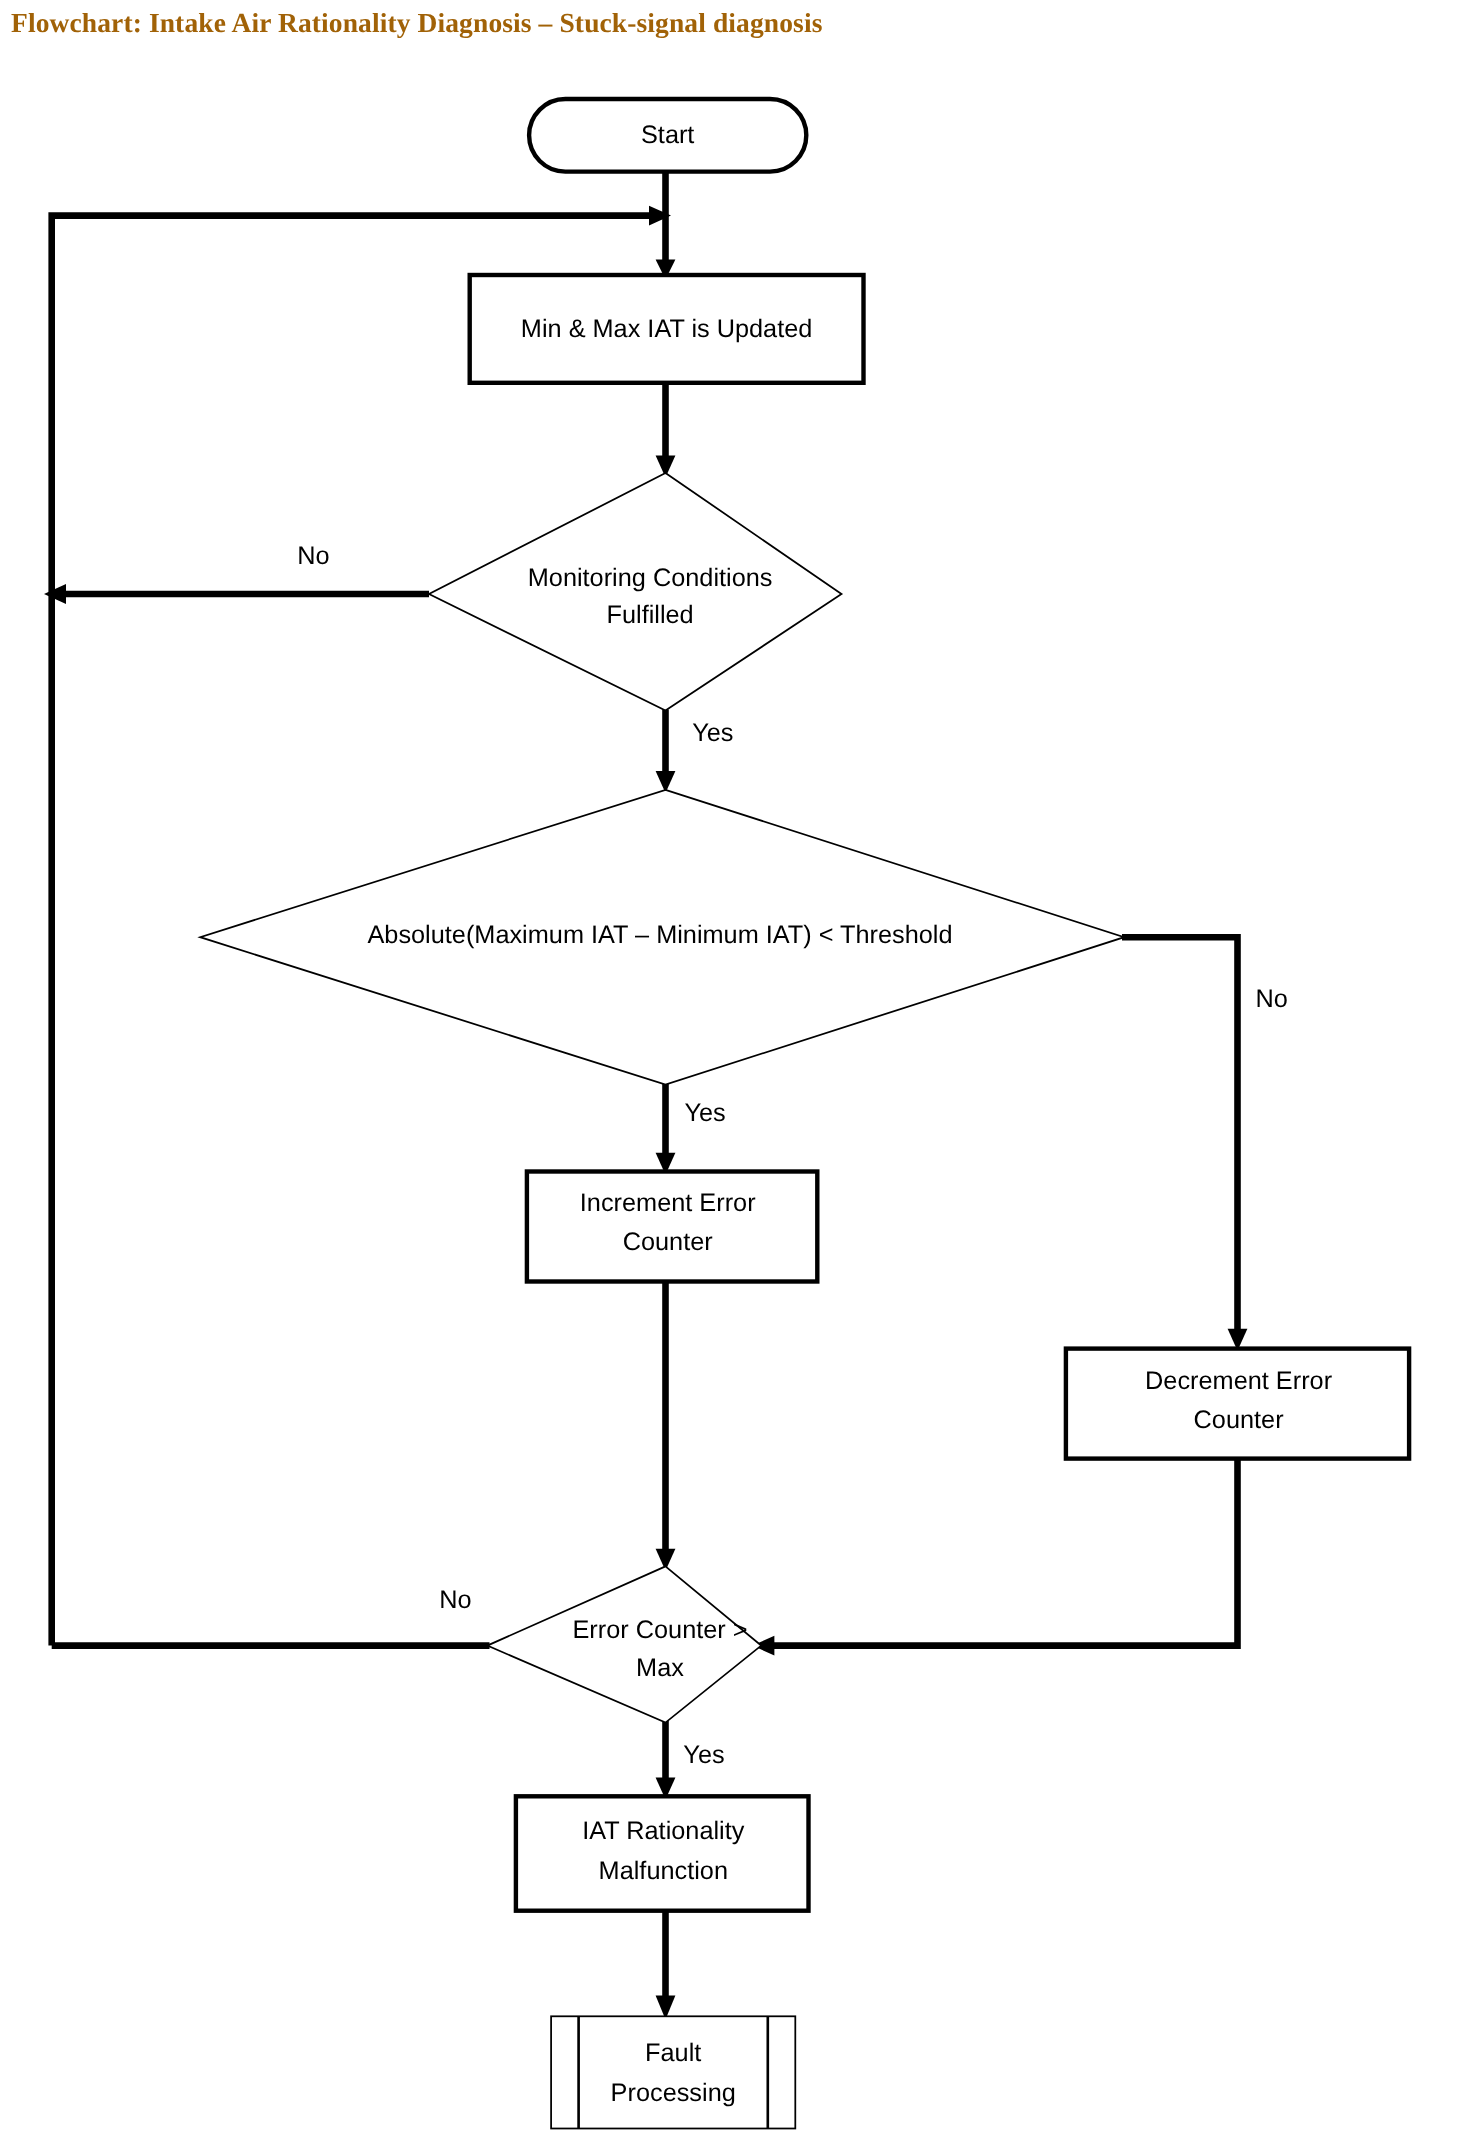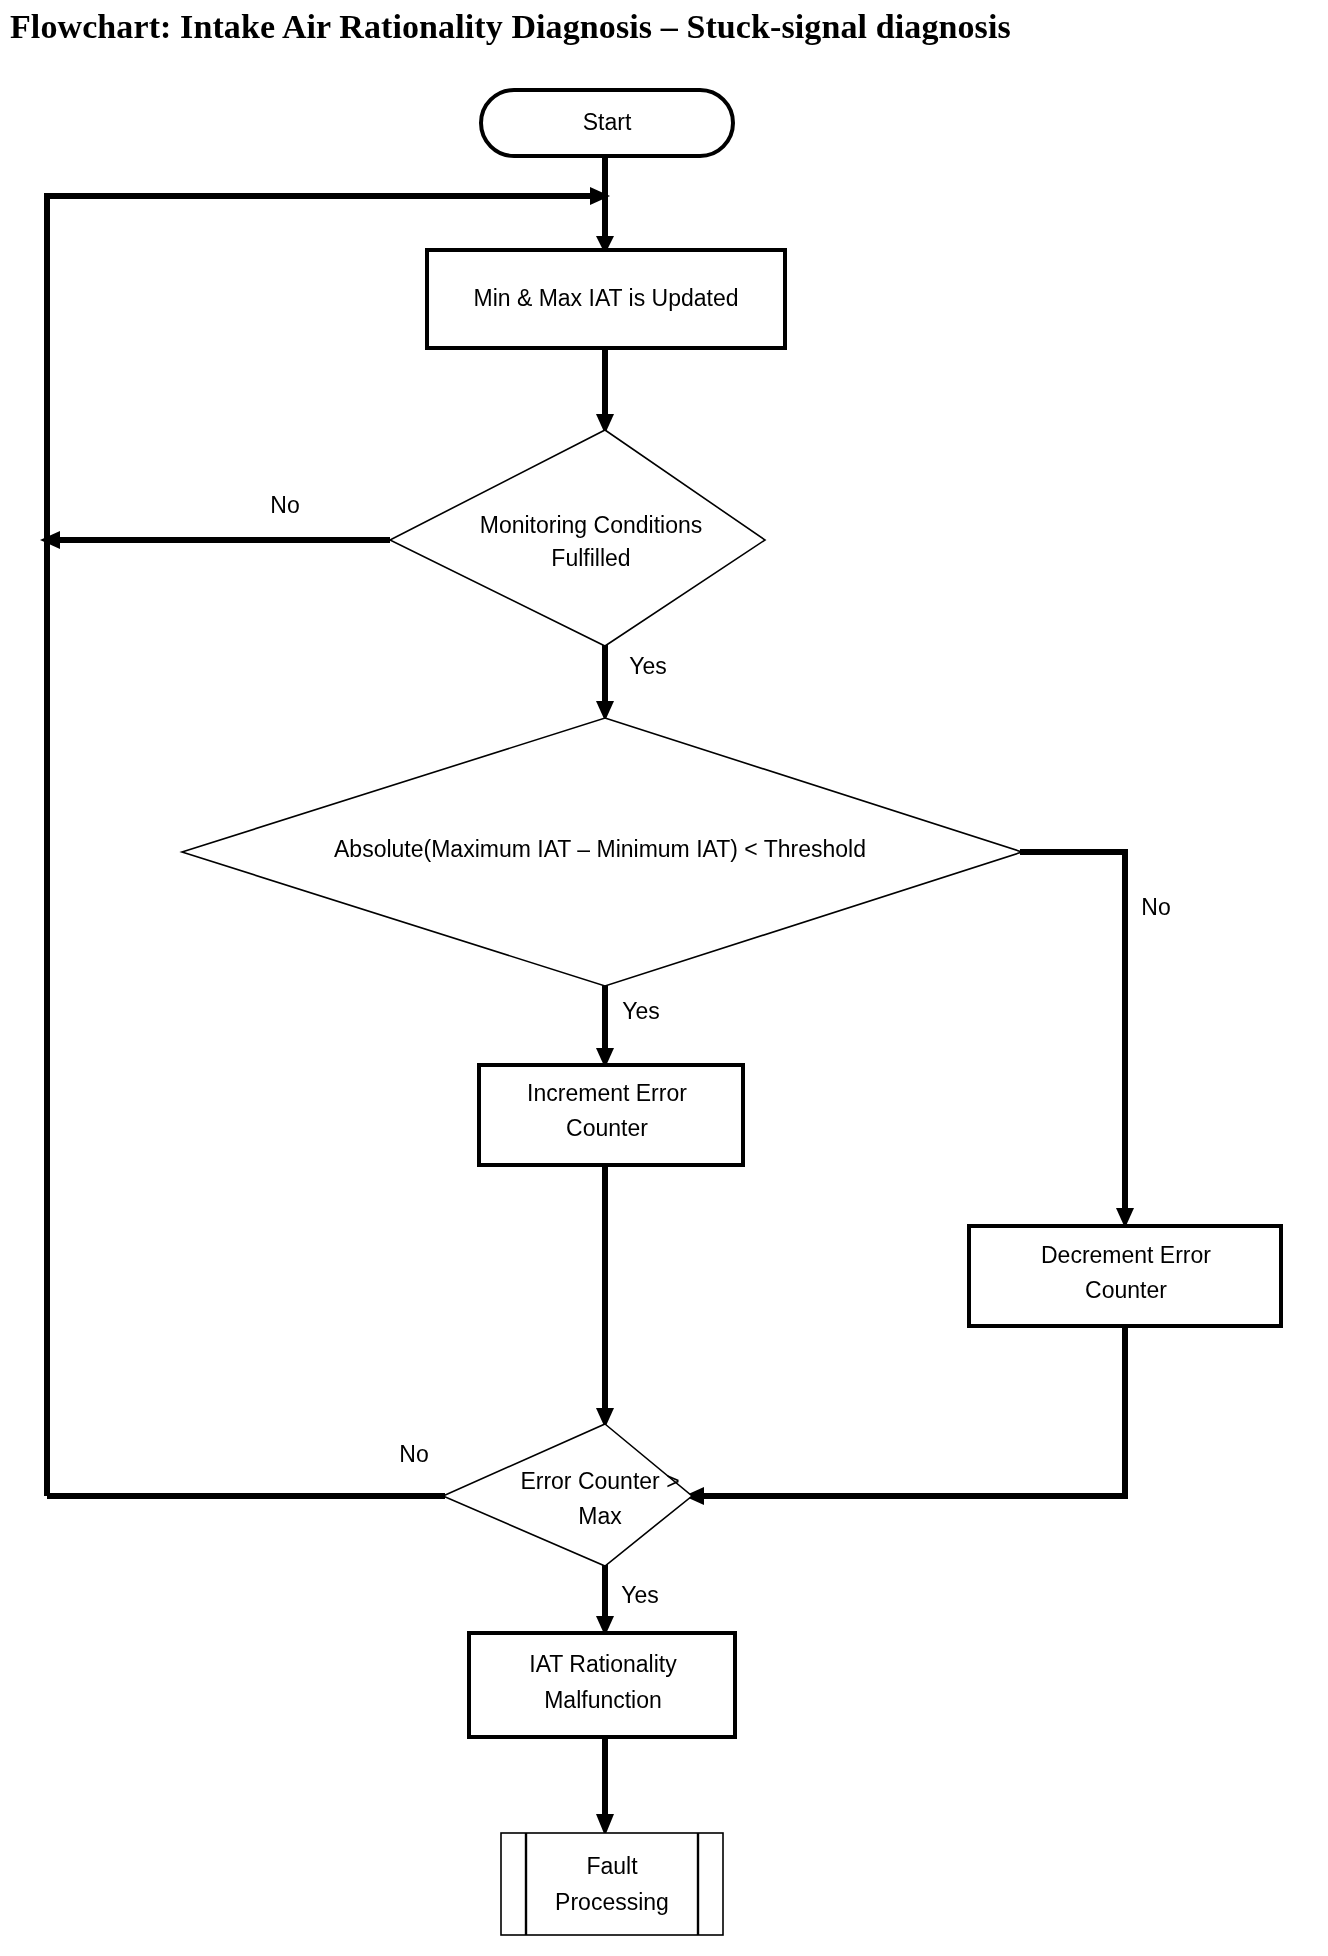--- a/index.html
+++ b/index.html
@@ -13,23 +13,23 @@
     position: relative;
     font-family: "Liberation Sans", sans-serif;
     overflow: hidden;
   }
   #page-title {
     position: absolute;
     left: 10px;
     top: 8px;
     font-family: "Liberation Serif", serif;
     font-weight: bold;
-    font-size: 34px;
+    font-size: 25px;
     letter-spacing: 0.1px;
-    color: #000000;
+    color: #a16207;
     white-space: nowrap;
   }
   #flow-svg {
     position: absolute;
     left: 0;
     top: 0;
     width: 1328px;
     height: 1956px;
     display: block;
   }

